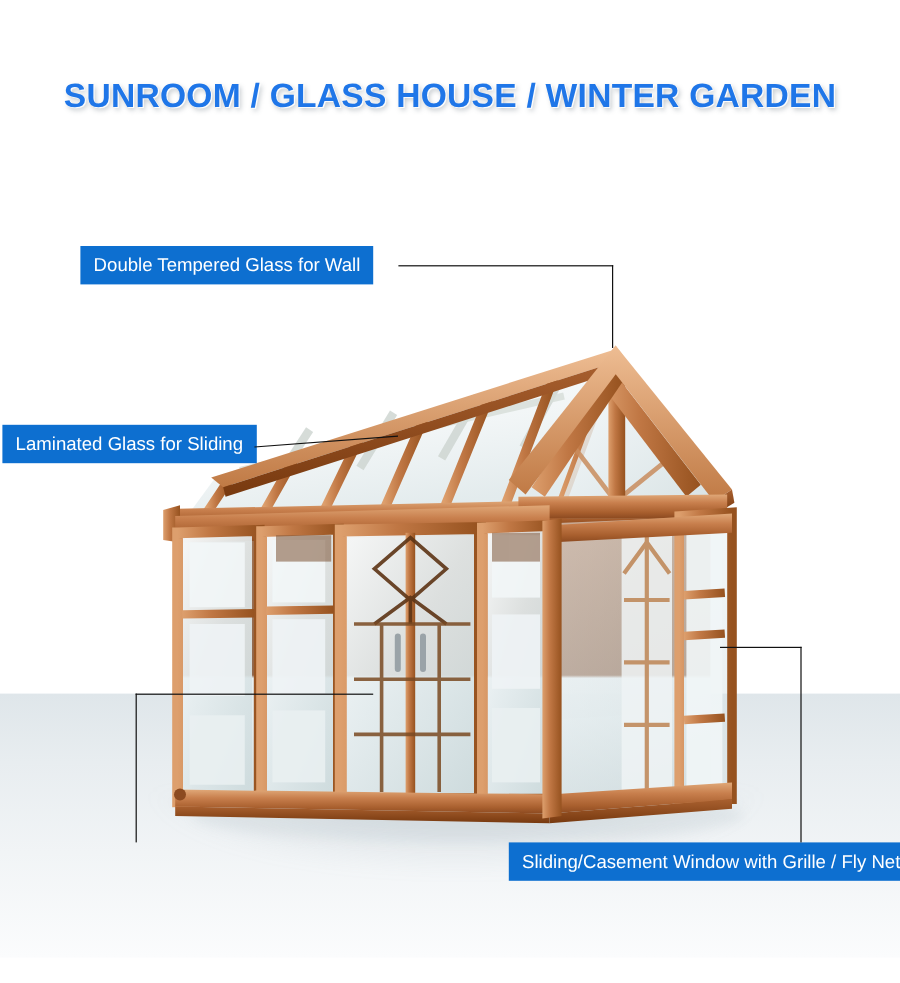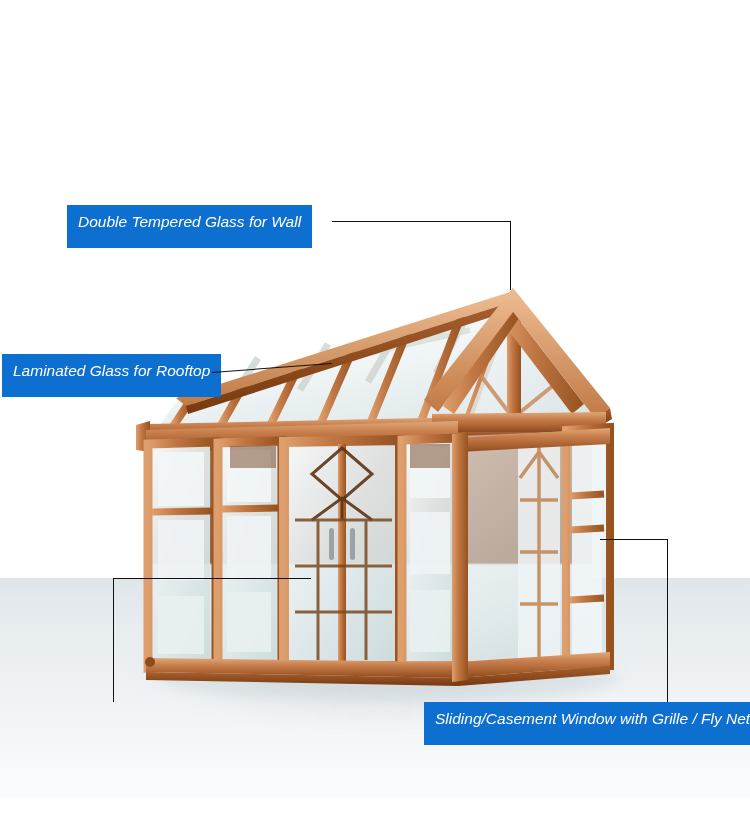--- a/index.html
+++ b/index.html
@@ -46,24 +46,23 @@
     white-space:nowrap;
   }
 
   
   .label{
     position:absolute;
     background:#0d6fd0;
     color:#ffffff;
     font-size:15.5px;
     line-height:1;
-    padding:9px 11px 18px 11px;
+    padding:9px 11px 7px 11px;
     white-space:nowrap;
     box-sizing:border-box;
-    font-style:italic;
   }
   #label-wall{ left:67px;  top:205px; }
   #label-roof{ left:2px;   top:354px; }
   #label-door{ left:97px;  top:702px; }
   #label-window{ left:424px; top:702px; }
 
   .lead{ position:absolute; background:#111111; }
   .lead-h{ height:1px; }
   .lead-v{ width:1px; }
   .lead-diag{
@@ -310,26 +309,27 @@
 
       <polygon points="452,434 468,432 468,680 452,682" fill="url(#gWoodV)"></polygon>
     </g>
 
     <g opacity=".55">
       <rect x="230" y="446" width="46" height="22" fill="#7d5436"></rect>
       <rect x="410" y="444" width="40" height="24" fill="#7d5436"></rect>
     </g>
   </svg>
 
+  <div class="title">SUNROOM / GLASS HOUSE / WINTER GARDEN</div>
 
   <div class="label" id="label-wall">Double Tempered Glass for Wall</div>
   <div class="lead lead-h" style="left:332px;top:221px;width:179px;"></div>
   <div class="lead lead-v" style="left:510px;top:221px;height:69px;"></div>
 
-  <div class="label" id="label-roof">Laminated Glass for Rooftop</div>
+  <div class="label" id="label-roof">Laminated Glass for Sliding</div>
   <div class="lead-diag" style="left:212px;top:372px;width:120px;transform:rotate(-4.3deg);"></div>
 
   <div class="lead lead-h" style="left:113px;top:578px;width:198px;"></div>
   <div class="lead lead-v" style="left:113px;top:578px;height:124px;"></div>
 
   <div class="label" id="label-window">Sliding/Casement Window with Grille / Fly Net</div>
   <div class="lead lead-h" style="left:600px;top:539px;width:68px;"></div>
   <div class="lead lead-v" style="left:667px;top:539px;height:163px;"></div>
 
 </div>

